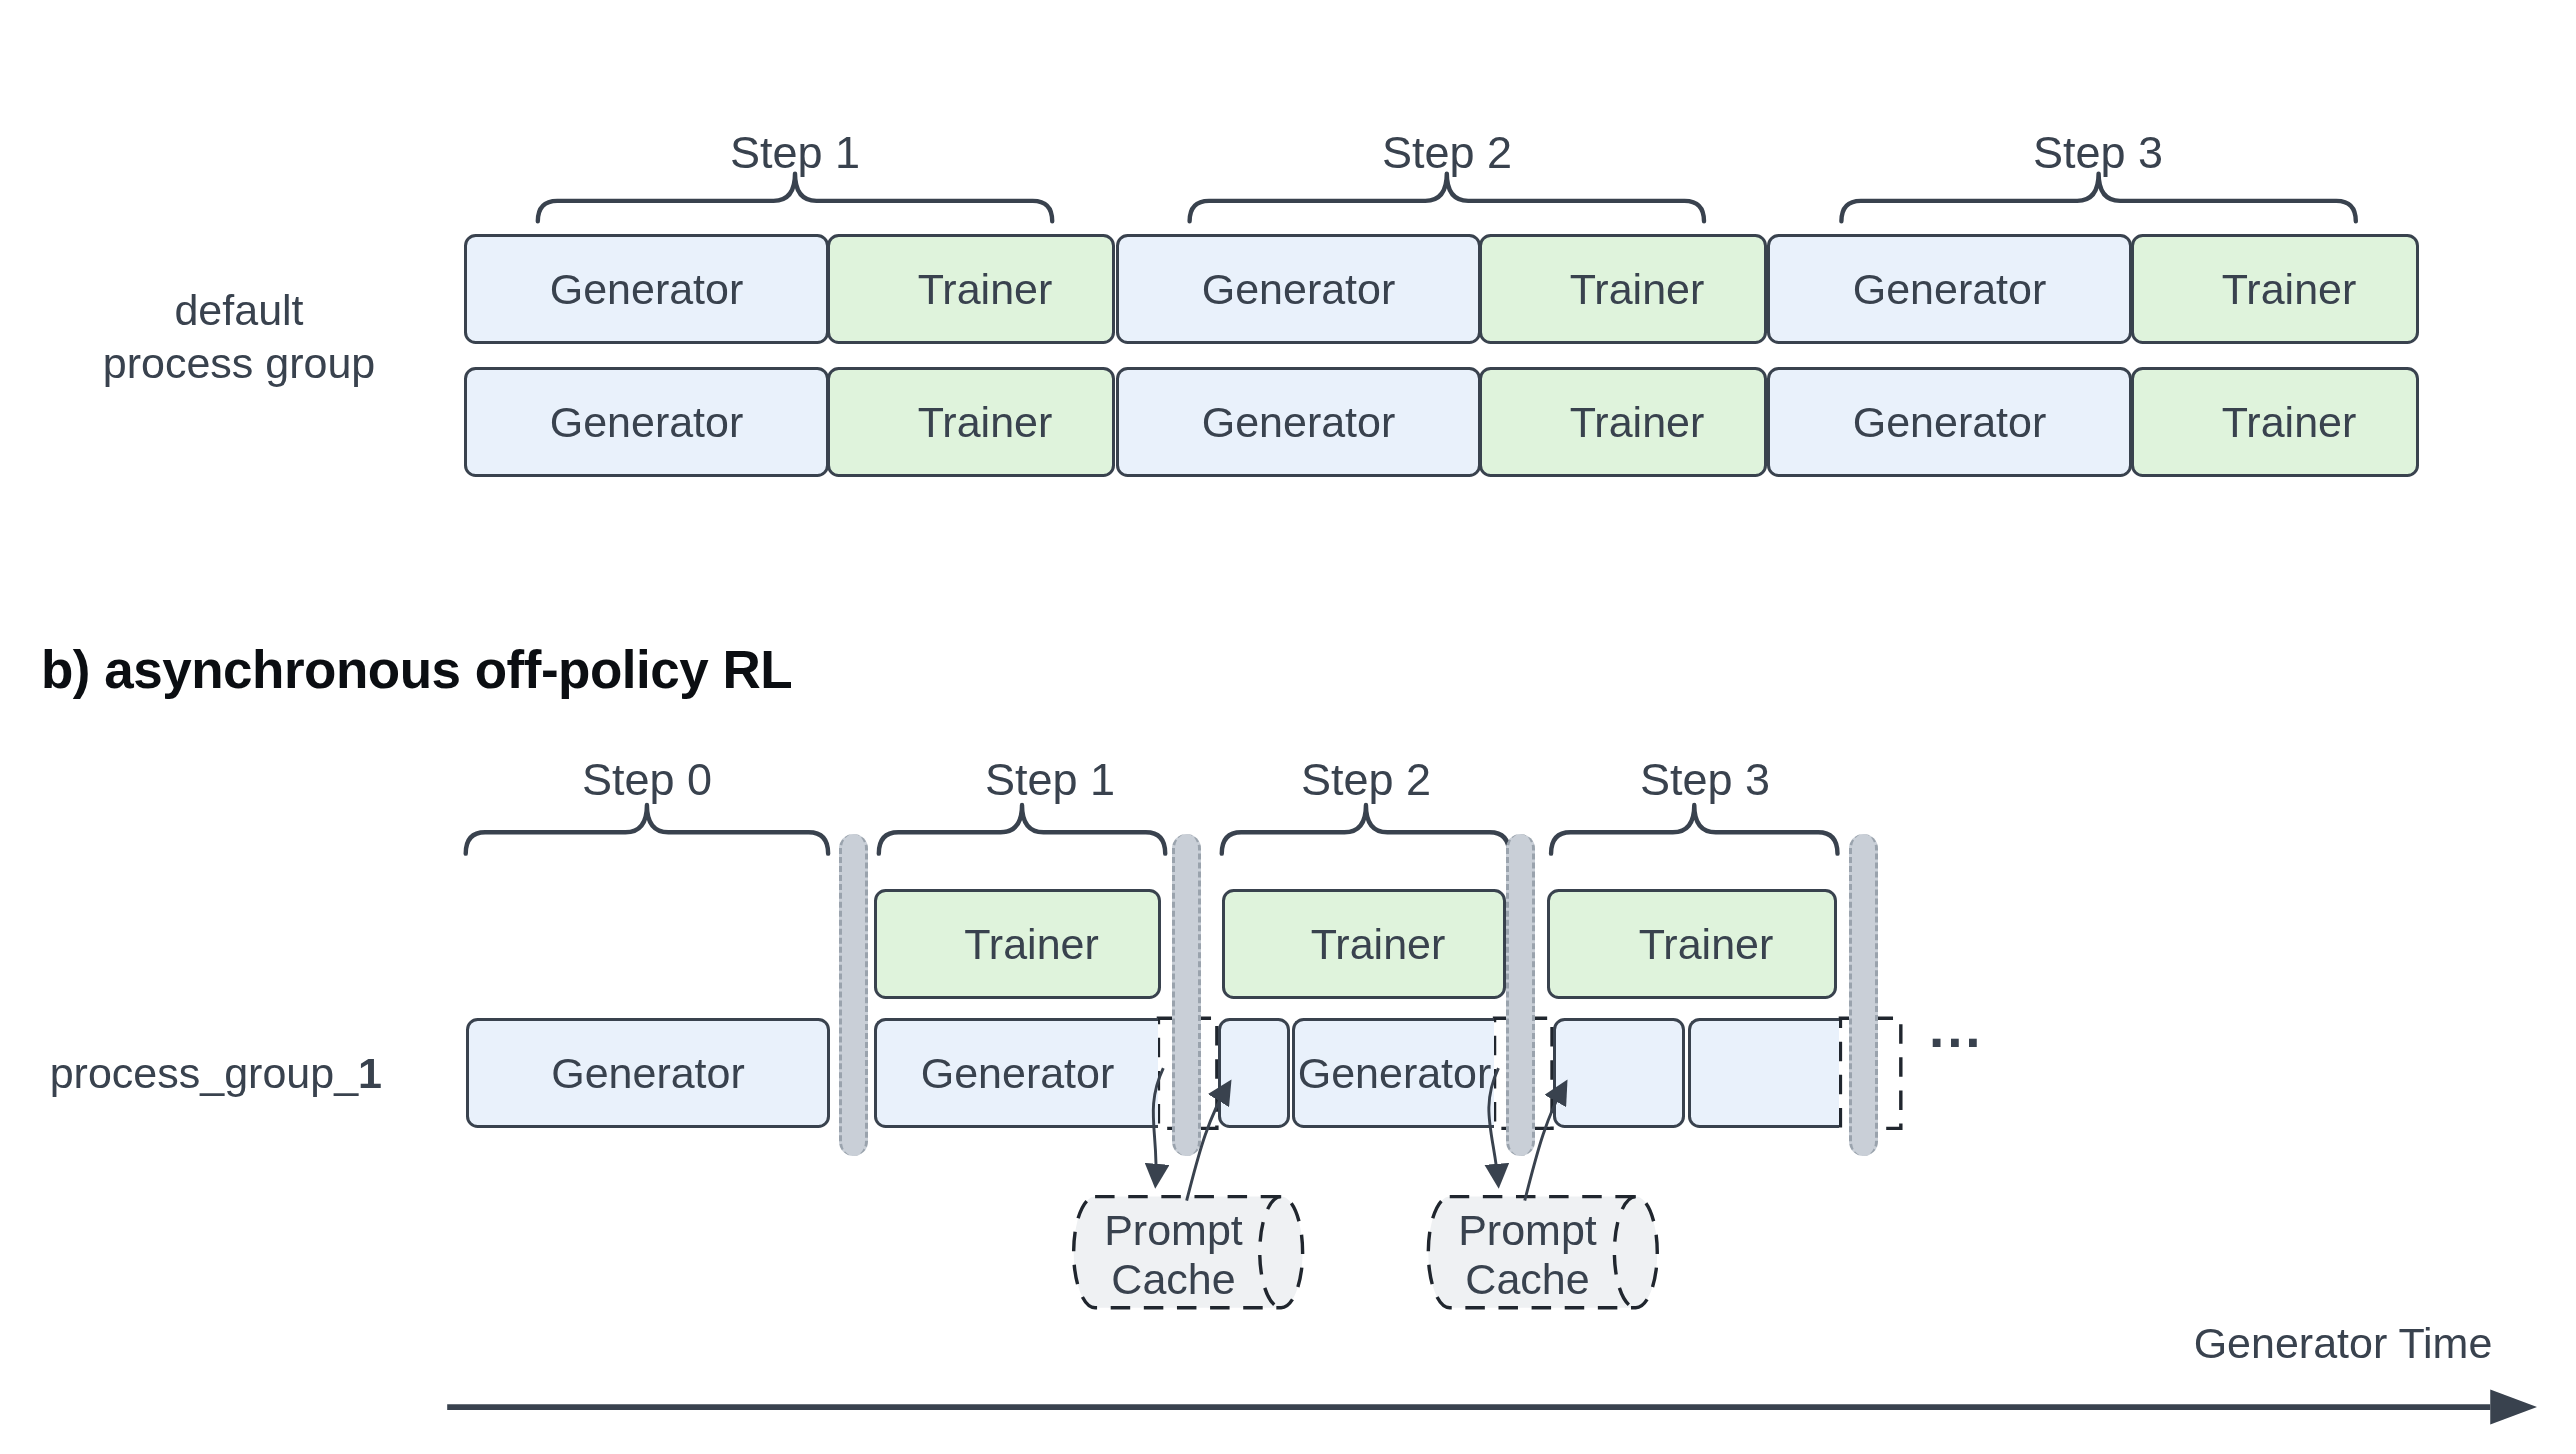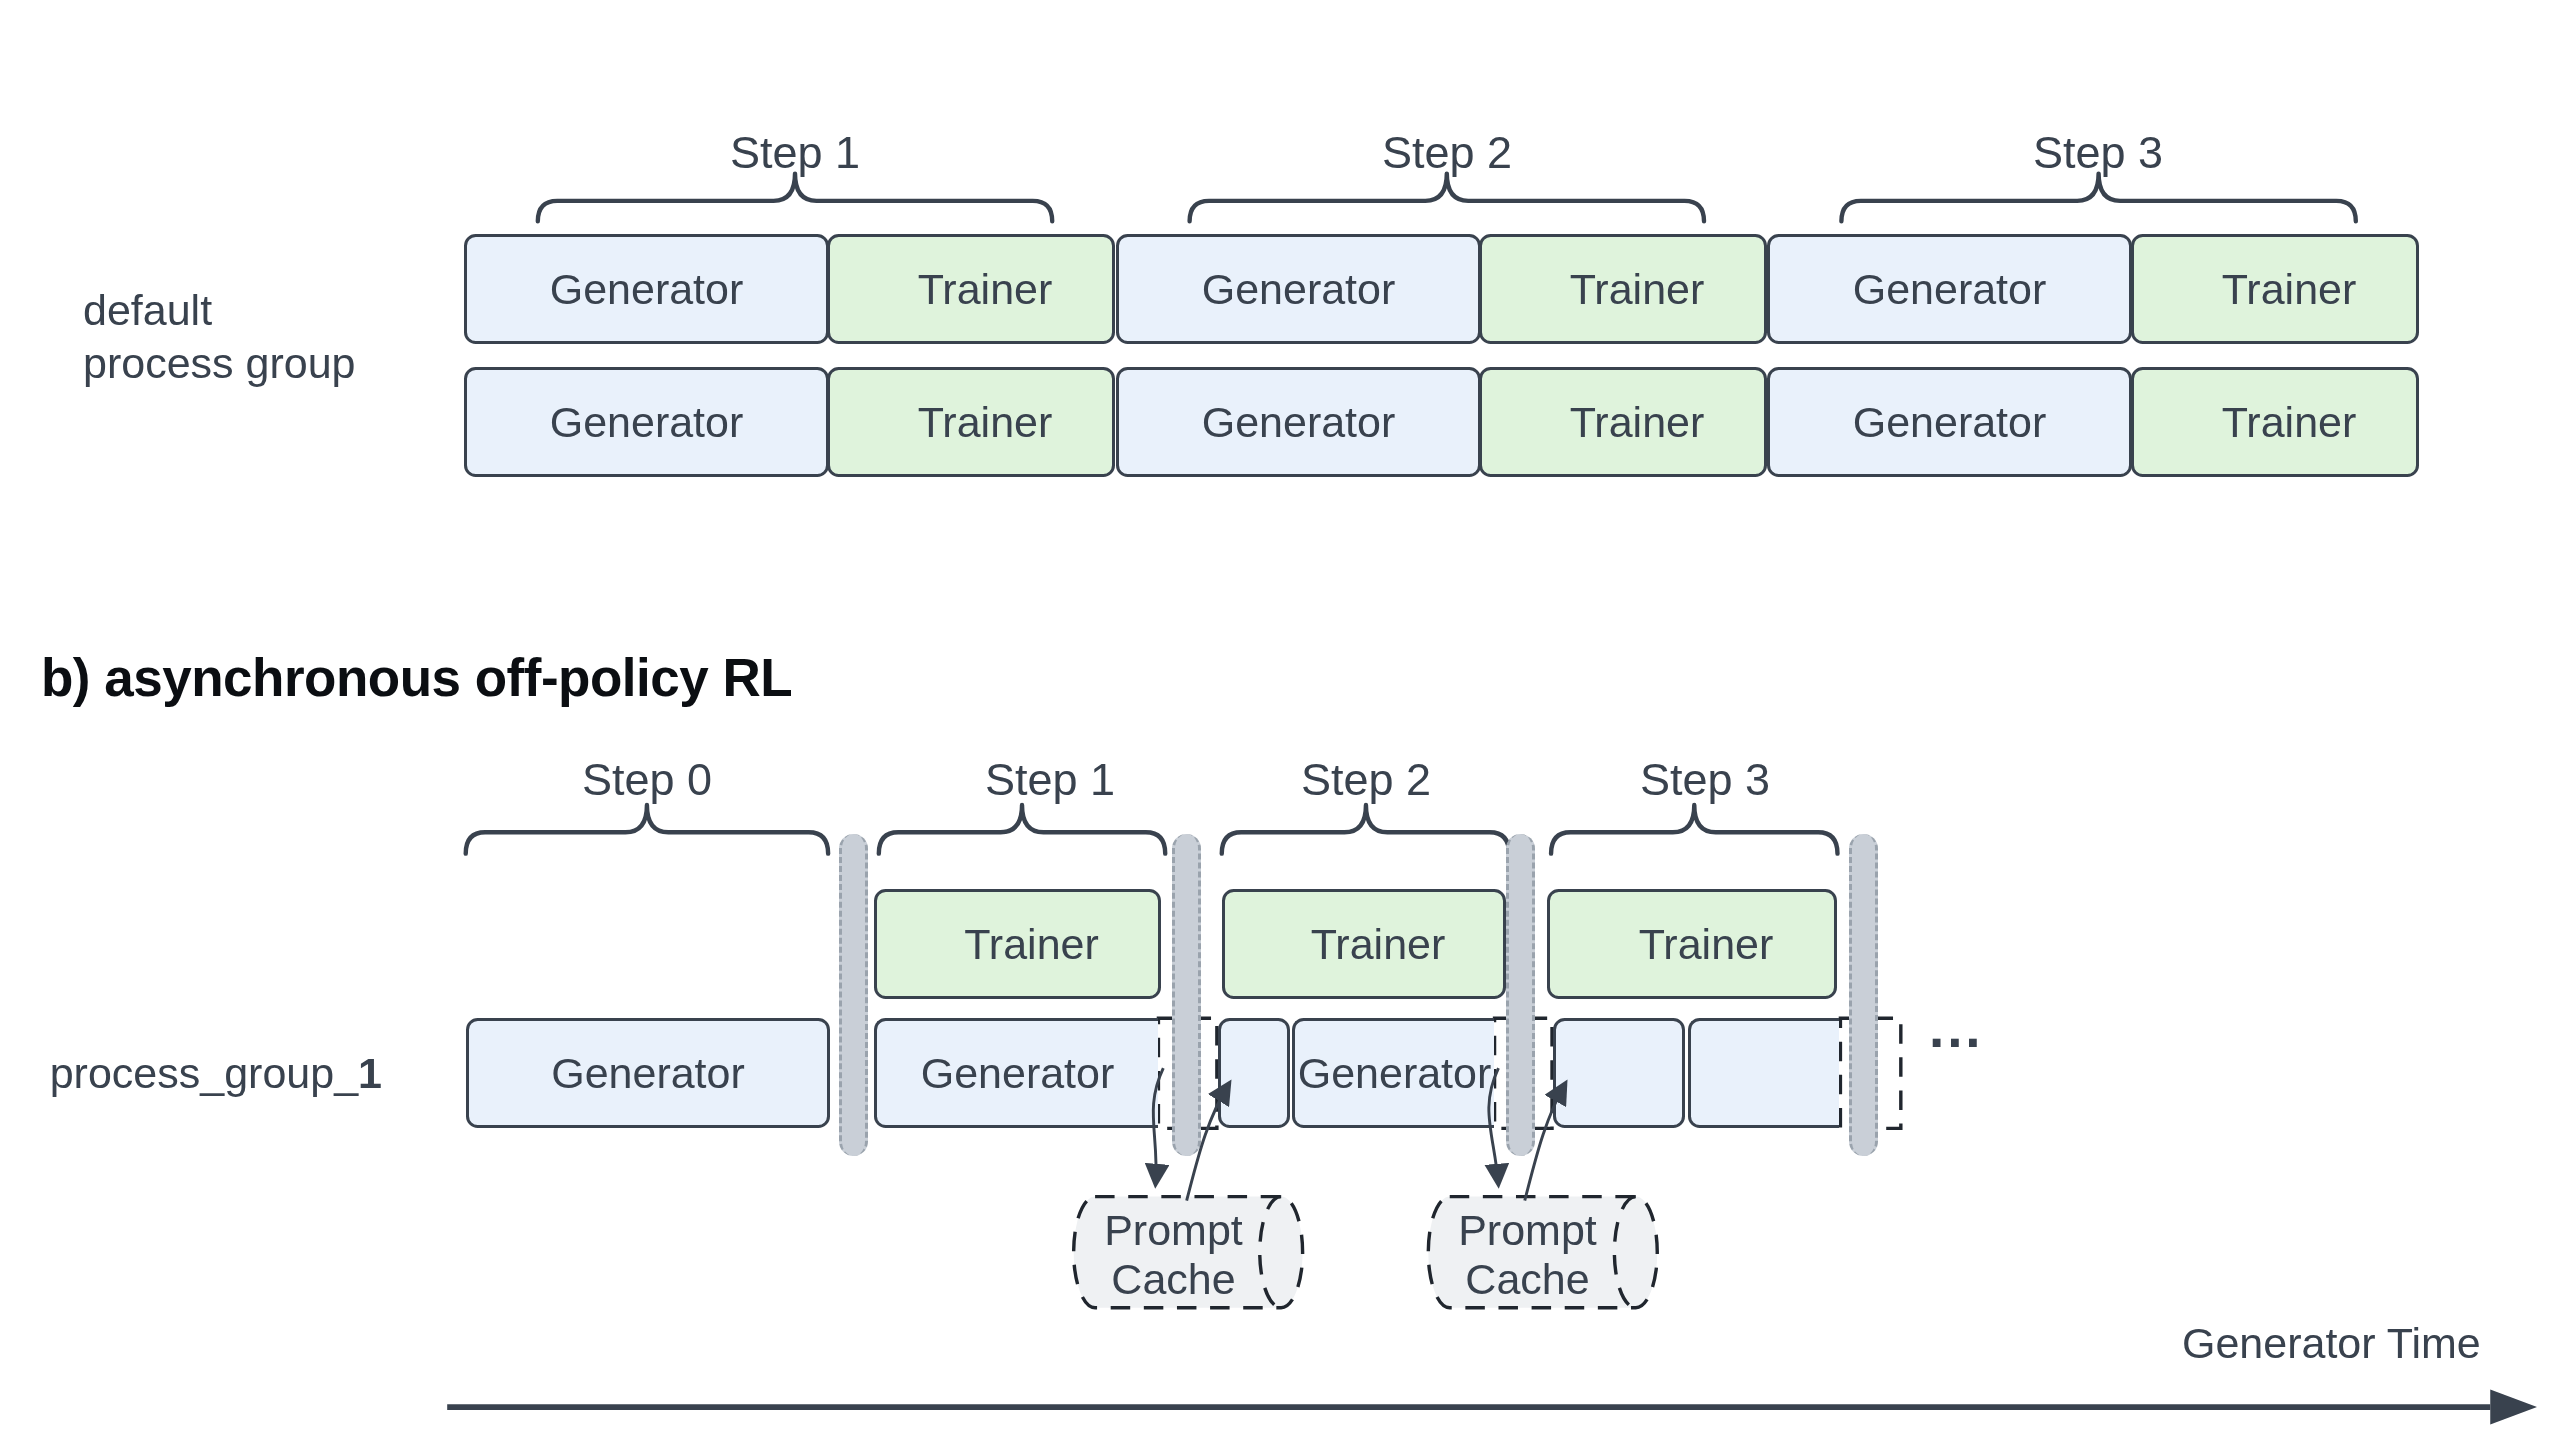--- a/index.html
+++ b/index.html
@@ -11,21 +11,21 @@
     --cachefill:#EFF1F3;
     --dash:#20262E;
   }
   html,body{margin:0;padding:0;background:#FFFFFF;}
   body{font-family:"Liberation Sans", sans-serif;}
   .canvas{position:relative;width:2576px;height:1455px;background:#FFFFFF;overflow:hidden;}
   .layer{position:absolute;left:0;top:0;width:2576px;height:1455px;pointer-events:none;}
   .abs{position:absolute;}
   .title{font-size:53px;font-weight:bold;color:#0B0E12;letter-spacing:-0.5px;white-space:nowrap;}
   .lbl{font-size:43px;color:var(--outline);line-height:53px;white-space:nowrap;}
-  .center{}
+  .center{text-align:center;}
   .right{text-align:right;}
   .steplbl{font-size:45px;color:var(--outline);text-align:center;white-space:nowrap;}
   .box{position:absolute;box-sizing:border-box;border:3.4px solid var(--outline);border-radius:11.7px;
        background:var(--gen);display:flex;align-items:center;justify-content:center;
        font-size:43px;color:var(--outline);white-space:nowrap;}
   .trnbox{background:var(--trn);padding-left:28px;}
   .open-right{border-right:none;border-top-right-radius:0;border-bottom-right-radius:0;}
   .gbar{position:absolute;box-sizing:border-box;width:29px;height:322px;background:var(--barfill);
         border-left:3.9px dashed var(--bardash);border-right:3.9px dashed var(--bardash);border-radius:14.6px;}
   .cachetxt{font-size:43px;color:var(--outline);line-height:49px;text-align:center;}
@@ -76,21 +76,21 @@
   <div class="box" style="left:1767px;top:234px;width:365px;height:110px;">Generator</div>
   <div class="box trnbox" style="left:2131px;top:234px;width:288px;height:110px;">Trainer</div>
 
   <div class="box" style="left:464px;top:367px;width:365px;height:110px;">Generator</div>
   <div class="box trnbox" style="left:827px;top:367px;width:288px;height:110px;">Trainer</div>
   <div class="box" style="left:1116px;top:367px;width:365px;height:110px;">Generator</div>
   <div class="box trnbox" style="left:1479px;top:367px;width:288px;height:110px;">Trainer</div>
   <div class="box" style="left:1767px;top:367px;width:365px;height:110px;">Generator</div>
   <div class="box trnbox" style="left:2131px;top:367px;width:288px;height:110px;">Trainer</div>
 
-  <div class="abs title" style="left:41px;top:639px;margin-top:8px;">b) asynchronous off-policy RL</div>
+  <div class="abs title" style="left:41px;top:639px;">b) asynchronous off-policy RL</div>
 
   <div class="abs steplbl" style="left:501px;top:754px;width:292px;">Step 0</div>
   <div class="abs steplbl" style="left:904px;top:754px;width:292px;">Step 1</div>
   <div class="abs steplbl" style="left:1220px;top:754px;width:292px;">Step 2</div>
   <div class="abs steplbl" style="left:1559px;top:754px;width:292px;">Step 3</div>
 
   <div class="abs lbl right" style="left:46px;top:1047px;width:336px;"><span>process_group_</span><b>1</b></div>
 
   <div class="box trnbox" style="left:874px;top:889px;width:287px;height:110px;">Trainer</div>
   <div class="box trnbox" style="left:1222px;top:889px;width:284px;height:110px;">Trainer</div>

